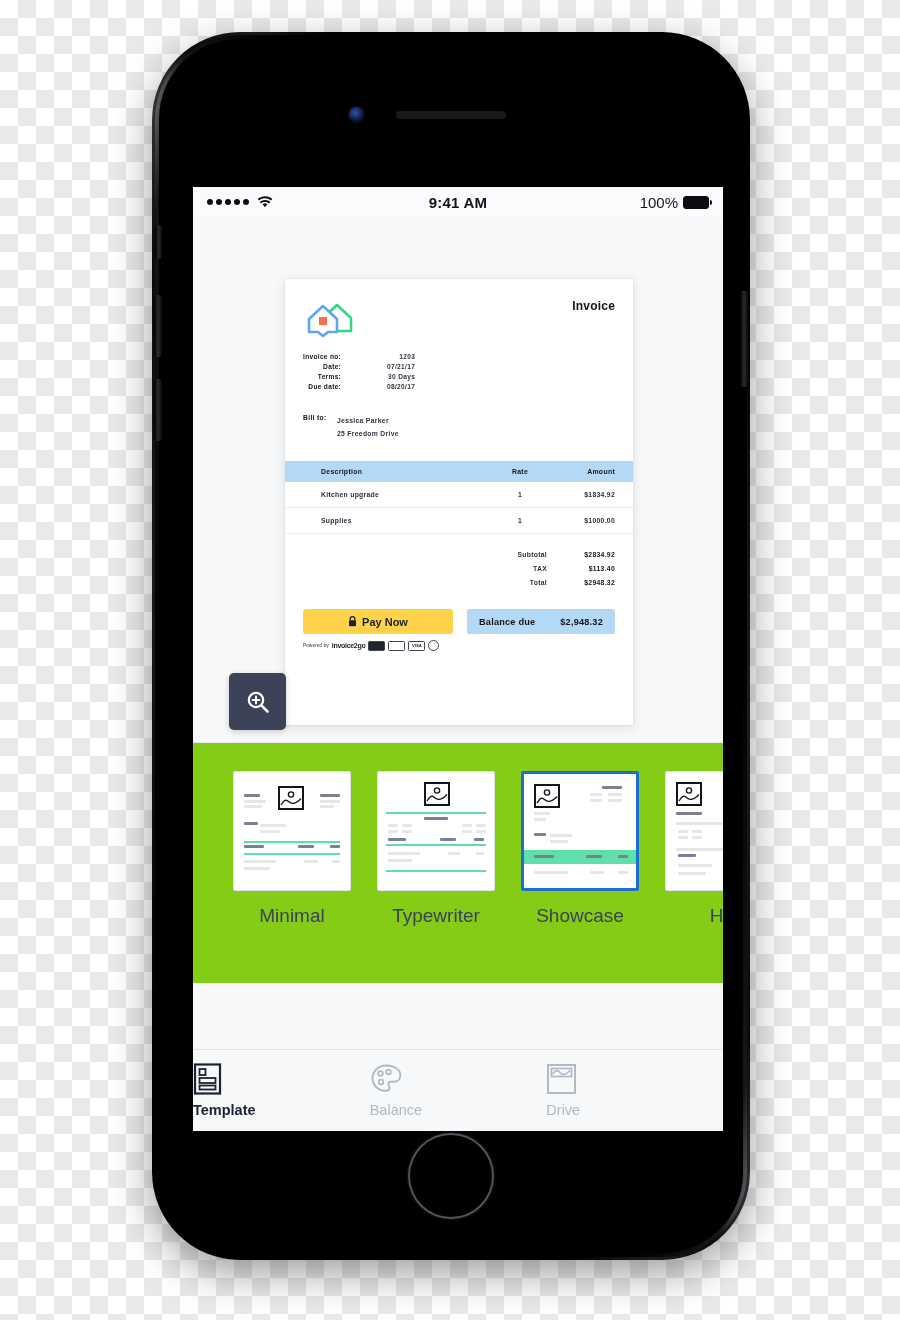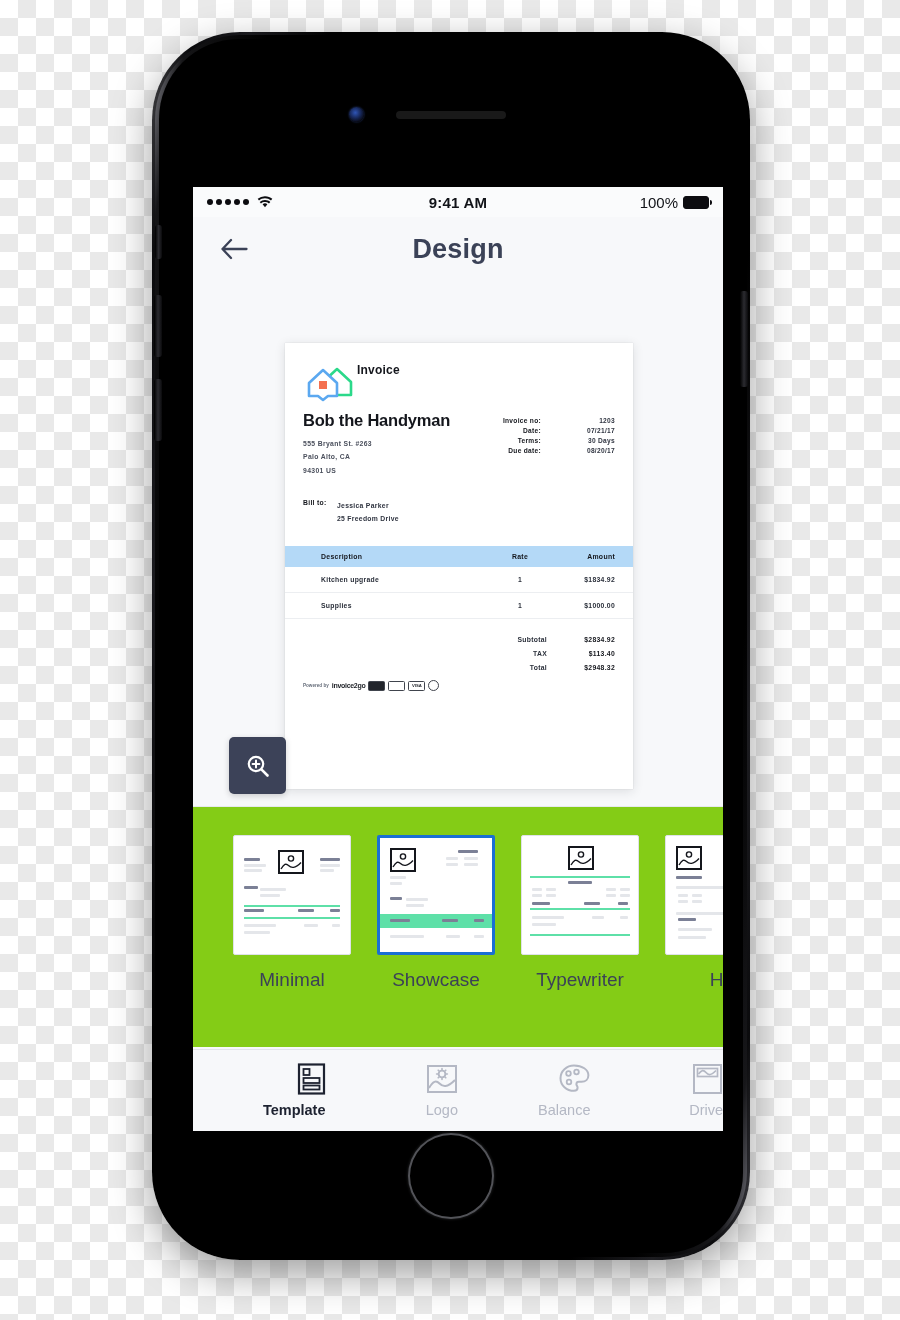--- a/index.html
+++ b/index.html
@@ -117,21 +117,21 @@
   #zoom-button {
     position: absolute; left: 36px; bottom: 12px;
     width: 57px; height: 57px; border-radius: 5px;
     background: #3c4258;
     display: flex; align-items: center; justify-content: center;
     cursor: pointer;
     box-shadow: 0 2px 6px rgba(0,0,0,.18);
   }
   
   .inv-pad { padding: 0 18px; }
-  #inv-top { display: flex; justify-content: flex-start; align-items: flex-start; padding-top: 20px; }
+  #inv-top { display: flex; justify-content: space-between; align-items: flex-start; padding-top: 20px; }
   #inv-word { font-size: 12px; font-weight: 700; color: #14161c; letter-spacing: .2px; }
   #inv-company { font-size: 16.5px; font-weight: 700; color: #14161c; margin-top: 8px; letter-spacing: -.2px; }
   .inv-addr { font-size: 6.8px; color: #4a4f5c; line-height: 1.95; font-weight: 600; letter-spacing: .35px; }
   #inv-meta { margin-top: 12px; }
   #inv-meta table { border-collapse: collapse; }
   #inv-meta td { font-size: 6.6px; padding: 1.6px 0; letter-spacing: .3px; }
   .meta-k { color: #14161c; font-weight: 700; text-align: right; padding-right: 16px !important; white-space: nowrap;}
   .meta-v { color: #2f3440; font-weight: 600; text-align: right; width: 58px; }
   #inv-billto { display: flex; margin-top: 22px; font-size: 6.8px; letter-spacing: .3px;}
   #inv-billto .k { font-weight: 700; color: #14161c; width: 34px; }
@@ -199,21 +199,21 @@
   .ph-img {
     position: absolute; width: 26px; height: 24px; border: 2.2px solid #14161c; background: #fff;
   }
   
   #tab-bar {
     position: absolute; left: 0; bottom: 0; width: 530px; height: 82px;
     background: #f7f8fa; border-top: 1px solid #e2e4e9;
     display: flex; align-items: center;
   }
   .tab-item {
-    flex: 1; display: flex; flex-direction: column; align-items: flex-end; gap: 7px;
+    flex: 1; display: flex; flex-direction: column; align-items: flex-start; gap: 7px;
     cursor: pointer;
   }
   .tab-label { font-size: 14.5px; color: #b4b8c4; font-weight: 400; }
   .tab-item.active .tab-label { color: #1d2230; font-weight: 600; }
 </style>
 </head>
 <body>
 
 <div id="stage">
 
@@ -245,52 +245,36 @@
             <path d="M8 6.1c-1.5 0-2.9.5-4 1.4l-1.3-1.6A8.2 8.2 0 0 1 8 4c2 0 3.9.7 5.3 1.9L12 7.5A6.2 6.2 0 0 0 8 6.1z" fill="#0c0c10"></path>
             <path d="M8 2.2c-2.3 0-4.4.8-6 2.2L.7 2.8A11.6 11.6 0 0 1 8 .3c2.8 0 5.4 1 7.3 2.5L14 4.4A9.4 9.4 0 0 0 8 2.2z" fill="#0c0c10"></path>
           </svg>
           <div id="status-time">9:41 AM</div>
           <div id="status-right">
             <span id="battery-pct">100%</span>
             <span id="battery-icon"></span>
           </div>
         </div>
 
-        <div id="nav-bar">
-          <div id="back-button">
-            <svg width="30" height="26" viewBox="0 0 30 26">
-              <path d="M12 4 3.5 13 12 22M3.5 13H27.5" stroke="#3b4257" stroke-width="2.3" fill="none" stroke-linecap="round" stroke-linejoin="round"></path>
-            </svg>
-          </div>
-          <div id="page-title">Design</div>
-        </div>
 
         <div id="preview-area">
 
           <div id="invoice-card">
 
             <div class="inv-pad">
               <div id="inv-top">
                 <svg width="54" height="40" viewBox="0 0 54 40">
                   <path d="M20 19 34 6l14 13v13H34" fill="none" stroke="#2bd98a" stroke-width="2.6" stroke-linejoin="round"></path>
                   <path d="M6 20 20 7l14 13v13H25l-5 4-5-4H6z" fill="#fff" stroke="#5ba8f0" stroke-width="2.6" stroke-linejoin="round"></path>
                   <rect x="16" y="18" width="8" height="8" fill="#f4704f"></rect>
                 </svg>
                 <div id="inv-word">Invoice</div>
               </div>
 
               <div style="display:flex; justify-content:space-between; align-items:flex-start;">
-                <div>
-                  <div id="inv-company">Bob the Handyman</div>
-                  <div style="margin-top:7px;">
-                    <div class="inv-addr">555 Bryant St. #263</div>
-                    <div class="inv-addr">Palo Alto, CA</div>
-                    <div class="inv-addr">94301 US</div>
-                  </div>
-                </div>
                 <div id="inv-meta">
                   <table>
                     <tbody>
                         <tr>
                       <td class="meta-k">Invoice no:</td>
                       <td class="meta-v">1203</td>
                     </tr>
                     <tr>
                       <td class="meta-k">Date:</td>
                       <td class="meta-v">07/21/17</td>
@@ -351,20 +335,33 @@
                   <td class="tot-v">$113.40</td>
                 </tr>
                 <tr>
                   <td class="tot-k">Total</td>
                   <td class="tot-v">$2948.32</td>
                 </tr>
               </tbody>
                 </table>
             </div>
 
+            <div id="inv-pay-row">
+              <div id="pay-now-button">
+                <svg width="9" height="11" viewBox="0 0 9 11">
+                  <path d="M2.2 4.4V3a2.3 2.3 0 0 1 4.6 0v1.4" fill="none" stroke="#1d2026" stroke-width="1.3"></path>
+                  <rect x="1" y="4.3" width="7" height="6" rx="1" fill="#1d2026"></rect>
+                </svg>
+                <span>Pay Now</span>
+              </div>
+              <div id="balance-due">
+                <span>Balance due</span>
+                <span>$2,948.32</span>
+              </div>
+            </div>
 
             <div id="pay-footer">
               <span class="pb">Powered by</span>
               <span class="brand">invoice2go</span>
               <span class="card-chip dark"></span>
               <span class="card-chip"></span>
               <span class="card-chip">VISA</span>
               <span class="card-chip round"></span>
             </div>
 
@@ -402,49 +399,20 @@
               <span class="ph-rule" style="left:10px; top:81px; right:10px;"></span>
               <span class="ph-line dark" style="left:10px; top:73px; width:20px;"></span>
               <span class="ph-line dark" style="left:64px; top:73px; width:16px;"></span>
               <span class="ph-line dark" style="left:96px; top:73px; width:10px;"></span>
               <span class="ph-line" style="left:10px; top:88px; width:32px;"></span>
               <span class="ph-line" style="left:70px; top:88px; width:14px;"></span>
               <span class="ph-line" style="left:98px; top:88px; width:8px;"></span>
               <span class="ph-line" style="left:10px; top:95px; width:26px;"></span>
             </div>
             <div class="template-label">Minimal</div>
-          </div>
-
-          <div class="template-item selected">
-            <div class="template-thumb">
-              <span class="ph-img" style="left:10px; top:10px;">
-                <svg width="22" height="20" viewBox="0 0 22 20" style="display:block">
-                  <circle cx="11" cy="6.5" r="2.6" fill="none" stroke="#14161c" stroke-width="1.4"></circle>
-                  <path d="M1 17c3-5 5-6 7.5-3.5S15 17 21 10.5" fill="none" stroke="#14161c" stroke-width="1.4"></path>
-                </svg>
-              </span>
-              <span class="ph-line dark" style="left:78px; top:12px; width:20px;"></span>
-              <span class="ph-line" style="left:66px; top:19px; width:12px;"></span>
-              <span class="ph-line" style="left:84px; top:19px; width:14px;"></span>
-              <span class="ph-line" style="left:66px; top:25px; width:12px;"></span>
-              <span class="ph-line" style="left:84px; top:25px; width:14px;"></span>
-              <span class="ph-line" style="left:10px; top:38px; width:16px;"></span>
-              <span class="ph-line" style="left:10px; top:44px; width:12px;"></span>
-              <span class="ph-line dark" style="left:10px; top:59px; width:12px;"></span>
-              <span class="ph-line" style="left:26px; top:60px; width:22px;"></span>
-              <span class="ph-line" style="left:26px; top:66px; width:18px;"></span>
-              <span class="ph-band" style="top:76px;"></span>
-              <span class="ph-line dark" style="left:10px; top:81px; width:20px; z-index:2;"></span>
-              <span class="ph-line dark" style="left:62px; top:81px; width:16px; z-index:2;"></span>
-              <span class="ph-line dark" style="left:94px; top:81px; width:10px; z-index:2;"></span>
-              <span class="ph-line" style="left:10px; top:97px; width:34px;"></span>
-              <span class="ph-line" style="left:66px; top:97px; width:14px;"></span>
-              <span class="ph-line" style="left:94px; top:97px; width:10px;"></span>
-            </div>
-            <div class="template-label">Showcase</div>
           </div>
 
           <div class="template-item">
             <div class="template-thumb">
               <span class="ph-img" style="left:46px; top:10px;">
                 <svg width="22" height="20" viewBox="0 0 22 20" style="display:block">
                   <circle cx="11" cy="6.5" r="2.6" fill="none" stroke="#14161c" stroke-width="1.4"></circle>
                   <path d="M1 17c3-5 5-6 7.5-3.5S15 17 21 10.5" fill="none" stroke="#14161c" stroke-width="1.4"></path>
                 </svg>
               </span>
@@ -464,20 +432,49 @@
               <span class="ph-line dark" style="left:96px; top:66px; width:10px;"></span>
               <span class="ph-line" style="left:10px; top:80px; width:32px;"></span>
               <span class="ph-line" style="left:70px; top:80px; width:12px;"></span>
               <span class="ph-line" style="left:98px; top:80px; width:8px;"></span>
               <span class="ph-line" style="left:10px; top:87px; width:24px;"></span>
               <span class="ph-rule" style="left:8px; top:98px; right:8px;"></span>
             </div>
             <div class="template-label">Typewriter</div>
           </div>
 
+          <div class="template-item selected">
+            <div class="template-thumb">
+              <span class="ph-img" style="left:10px; top:10px;">
+                <svg width="22" height="20" viewBox="0 0 22 20" style="display:block">
+                  <circle cx="11" cy="6.5" r="2.6" fill="none" stroke="#14161c" stroke-width="1.4"></circle>
+                  <path d="M1 17c3-5 5-6 7.5-3.5S15 17 21 10.5" fill="none" stroke="#14161c" stroke-width="1.4"></path>
+                </svg>
+              </span>
+              <span class="ph-line dark" style="left:78px; top:12px; width:20px;"></span>
+              <span class="ph-line" style="left:66px; top:19px; width:12px;"></span>
+              <span class="ph-line" style="left:84px; top:19px; width:14px;"></span>
+              <span class="ph-line" style="left:66px; top:25px; width:12px;"></span>
+              <span class="ph-line" style="left:84px; top:25px; width:14px;"></span>
+              <span class="ph-line" style="left:10px; top:38px; width:16px;"></span>
+              <span class="ph-line" style="left:10px; top:44px; width:12px;"></span>
+              <span class="ph-line dark" style="left:10px; top:59px; width:12px;"></span>
+              <span class="ph-line" style="left:26px; top:60px; width:22px;"></span>
+              <span class="ph-line" style="left:26px; top:66px; width:18px;"></span>
+              <span class="ph-band" style="top:76px;"></span>
+              <span class="ph-line dark" style="left:10px; top:81px; width:20px; z-index:2;"></span>
+              <span class="ph-line dark" style="left:62px; top:81px; width:16px; z-index:2;"></span>
+              <span class="ph-line dark" style="left:94px; top:81px; width:10px; z-index:2;"></span>
+              <span class="ph-line" style="left:10px; top:97px; width:34px;"></span>
+              <span class="ph-line" style="left:66px; top:97px; width:14px;"></span>
+              <span class="ph-line" style="left:94px; top:97px; width:10px;"></span>
+            </div>
+            <div class="template-label">Showcase</div>
+          </div>
+
           <div class="template-item">
             <div class="template-thumb">
               <span class="ph-img" style="left:10px; top:10px;">
                 <svg width="22" height="20" viewBox="0 0 22 20" style="display:block">
                   <circle cx="11" cy="6.5" r="2.6" fill="none" stroke="#14161c" stroke-width="1.4"></circle>
                   <path d="M1 17c3-5 5-6 7.5-3.5S15 17 21 10.5" fill="none" stroke="#14161c" stroke-width="1.4"></path>
                 </svg>
               </span>
               <span class="ph-line dark" style="left:10px; top:40px; width:26px;"></span>
               <span class="ph-line" style="left:10px; top:50px; right:10px; width:auto;"></span>
@@ -503,29 +500,20 @@
           <div class="tab-item active">
             <svg width="29" height="32" viewBox="0 0 29 32">
               <rect x="2" y="1.5" width="25" height="29" fill="none" stroke="#1d2230" stroke-width="2.2"></rect>
               <rect x="6.5" y="6" width="6" height="6" fill="none" stroke="#1d2230" stroke-width="1.8"></rect>
               <rect x="6.5" y="15" width="16" height="5" fill="none" stroke="#1d2230" stroke-width="1.8"></rect>
               <rect x="6.5" y="22.5" width="16" height="4" fill="none" stroke="#1d2230" stroke-width="1.8"></rect>
             </svg>
             <span class="tab-label">Template</span>
           </div>
 
-          <div class="tab-item">
-            <svg width="32" height="32" viewBox="0 0 32 32">
-              <rect x="2" y="3" width="28" height="26" fill="none" stroke="#b4b8c4" stroke-width="2"></rect>
-              <circle cx="16" cy="11" r="3.4" fill="none" stroke="#b4b8c4" stroke-width="1.9"></circle>
-              <path d="M16 5.6v1.6M16 14.8v1.6M10.6 11h1.6M19.8 11h1.6M12.2 7.2l1.1 1.1M18.7 13.7l1.1 1.1M12.2 14.8l1.1-1.1M18.7 8.3l1.1-1.1" stroke="#b4b8c4" stroke-width="1.6" stroke-linecap="round"></path>
-              <path d="M3 25c4-7 7-8 10.5-4.5S21 25 29 17" fill="none" stroke="#b4b8c4" stroke-width="2"></path>
-            </svg>
-            <span class="tab-label">Logo</span>
-          </div>
 
           <div class="tab-item">
             <svg width="33" height="32" viewBox="0 0 33 32">
               <path d="M16 2.5C8.5 2.5 2.5 8 2.5 15.2c0 7.1 6 12.6 13.5 12.6 2.3 0 3.6-1.3 3.6-3 0-1.6-1.2-2.3-1.2-3.6 0-1.4 1-2.4 2.5-2.4h2.6c4.1 0 6.9-2.6 6.9-6.5C30.4 6.6 24.2 2.5 16 2.5z" fill="none" stroke="#b4b8c4" stroke-width="2"></path>
               <circle cx="10.5" cy="10.5" r="2.3" fill="none" stroke="#b4b8c4" stroke-width="1.8"></circle>
               <circle cx="18.5" cy="9" r="2.3" fill="none" stroke="#b4b8c4" stroke-width="1.8"></circle>
               <circle cx="11" cy="19" r="2.3" fill="none" stroke="#b4b8c4" stroke-width="1.8"></circle>
             </svg>
             <span class="tab-label">Balance</span>
           </div>

